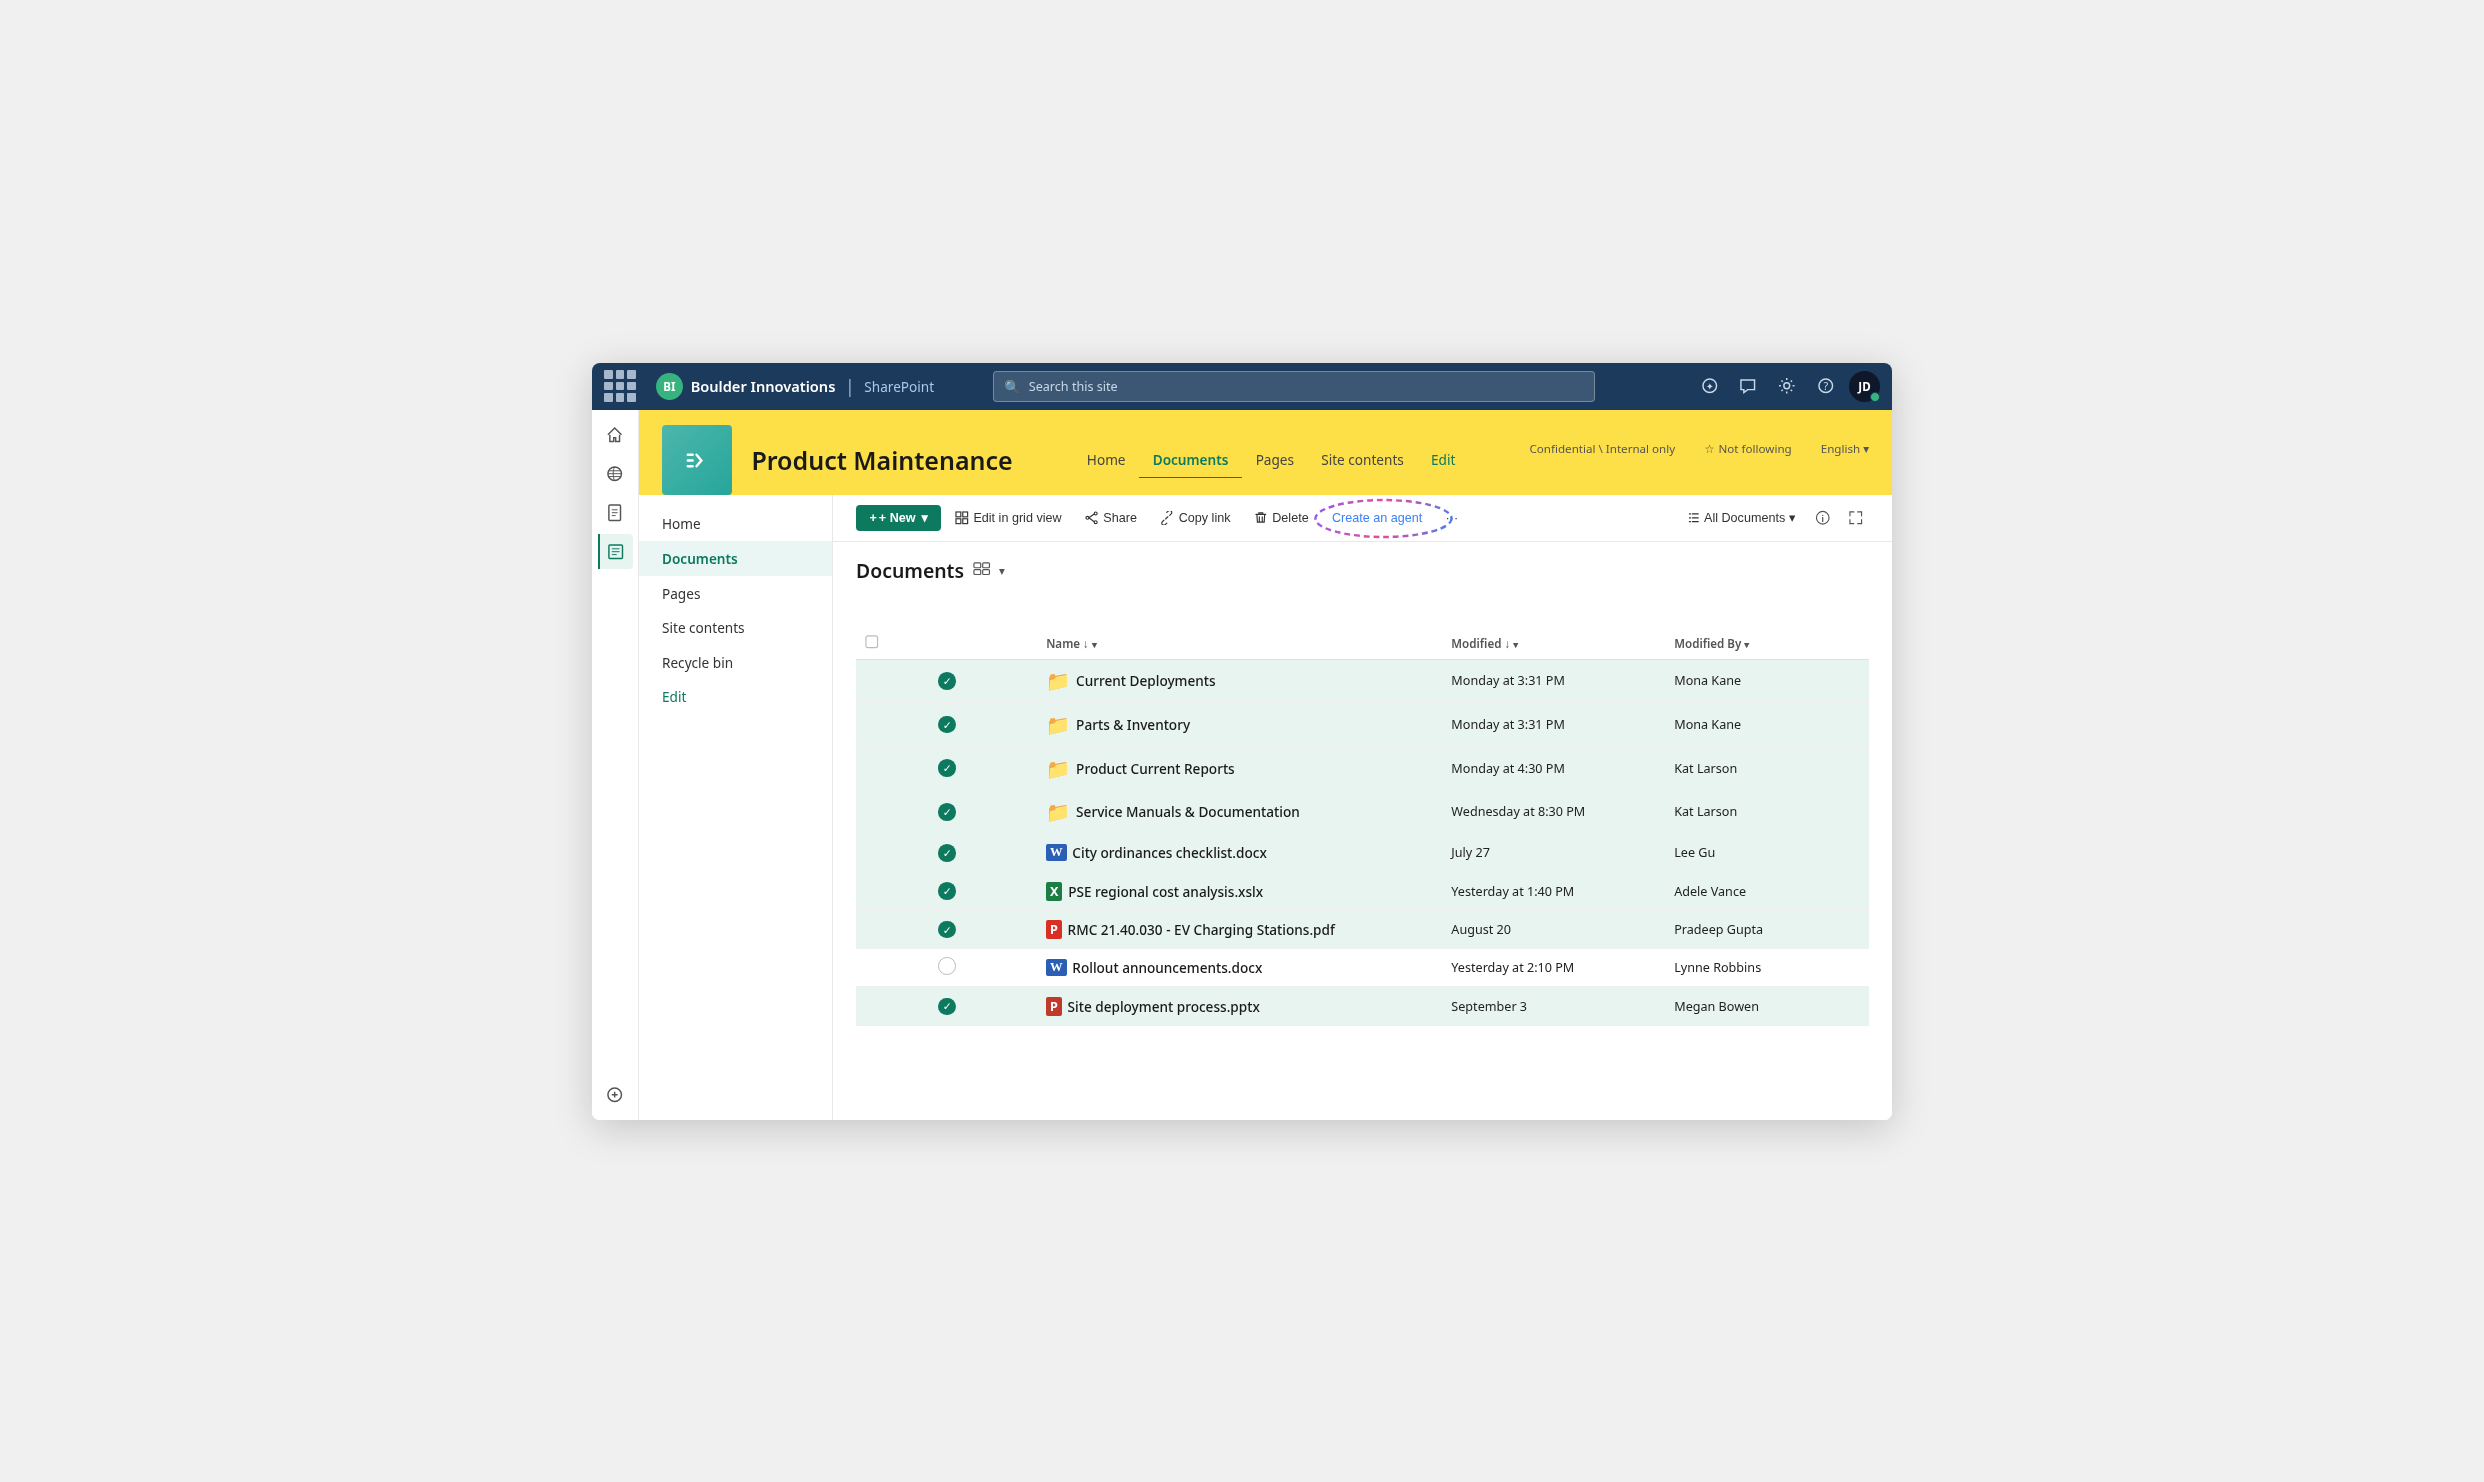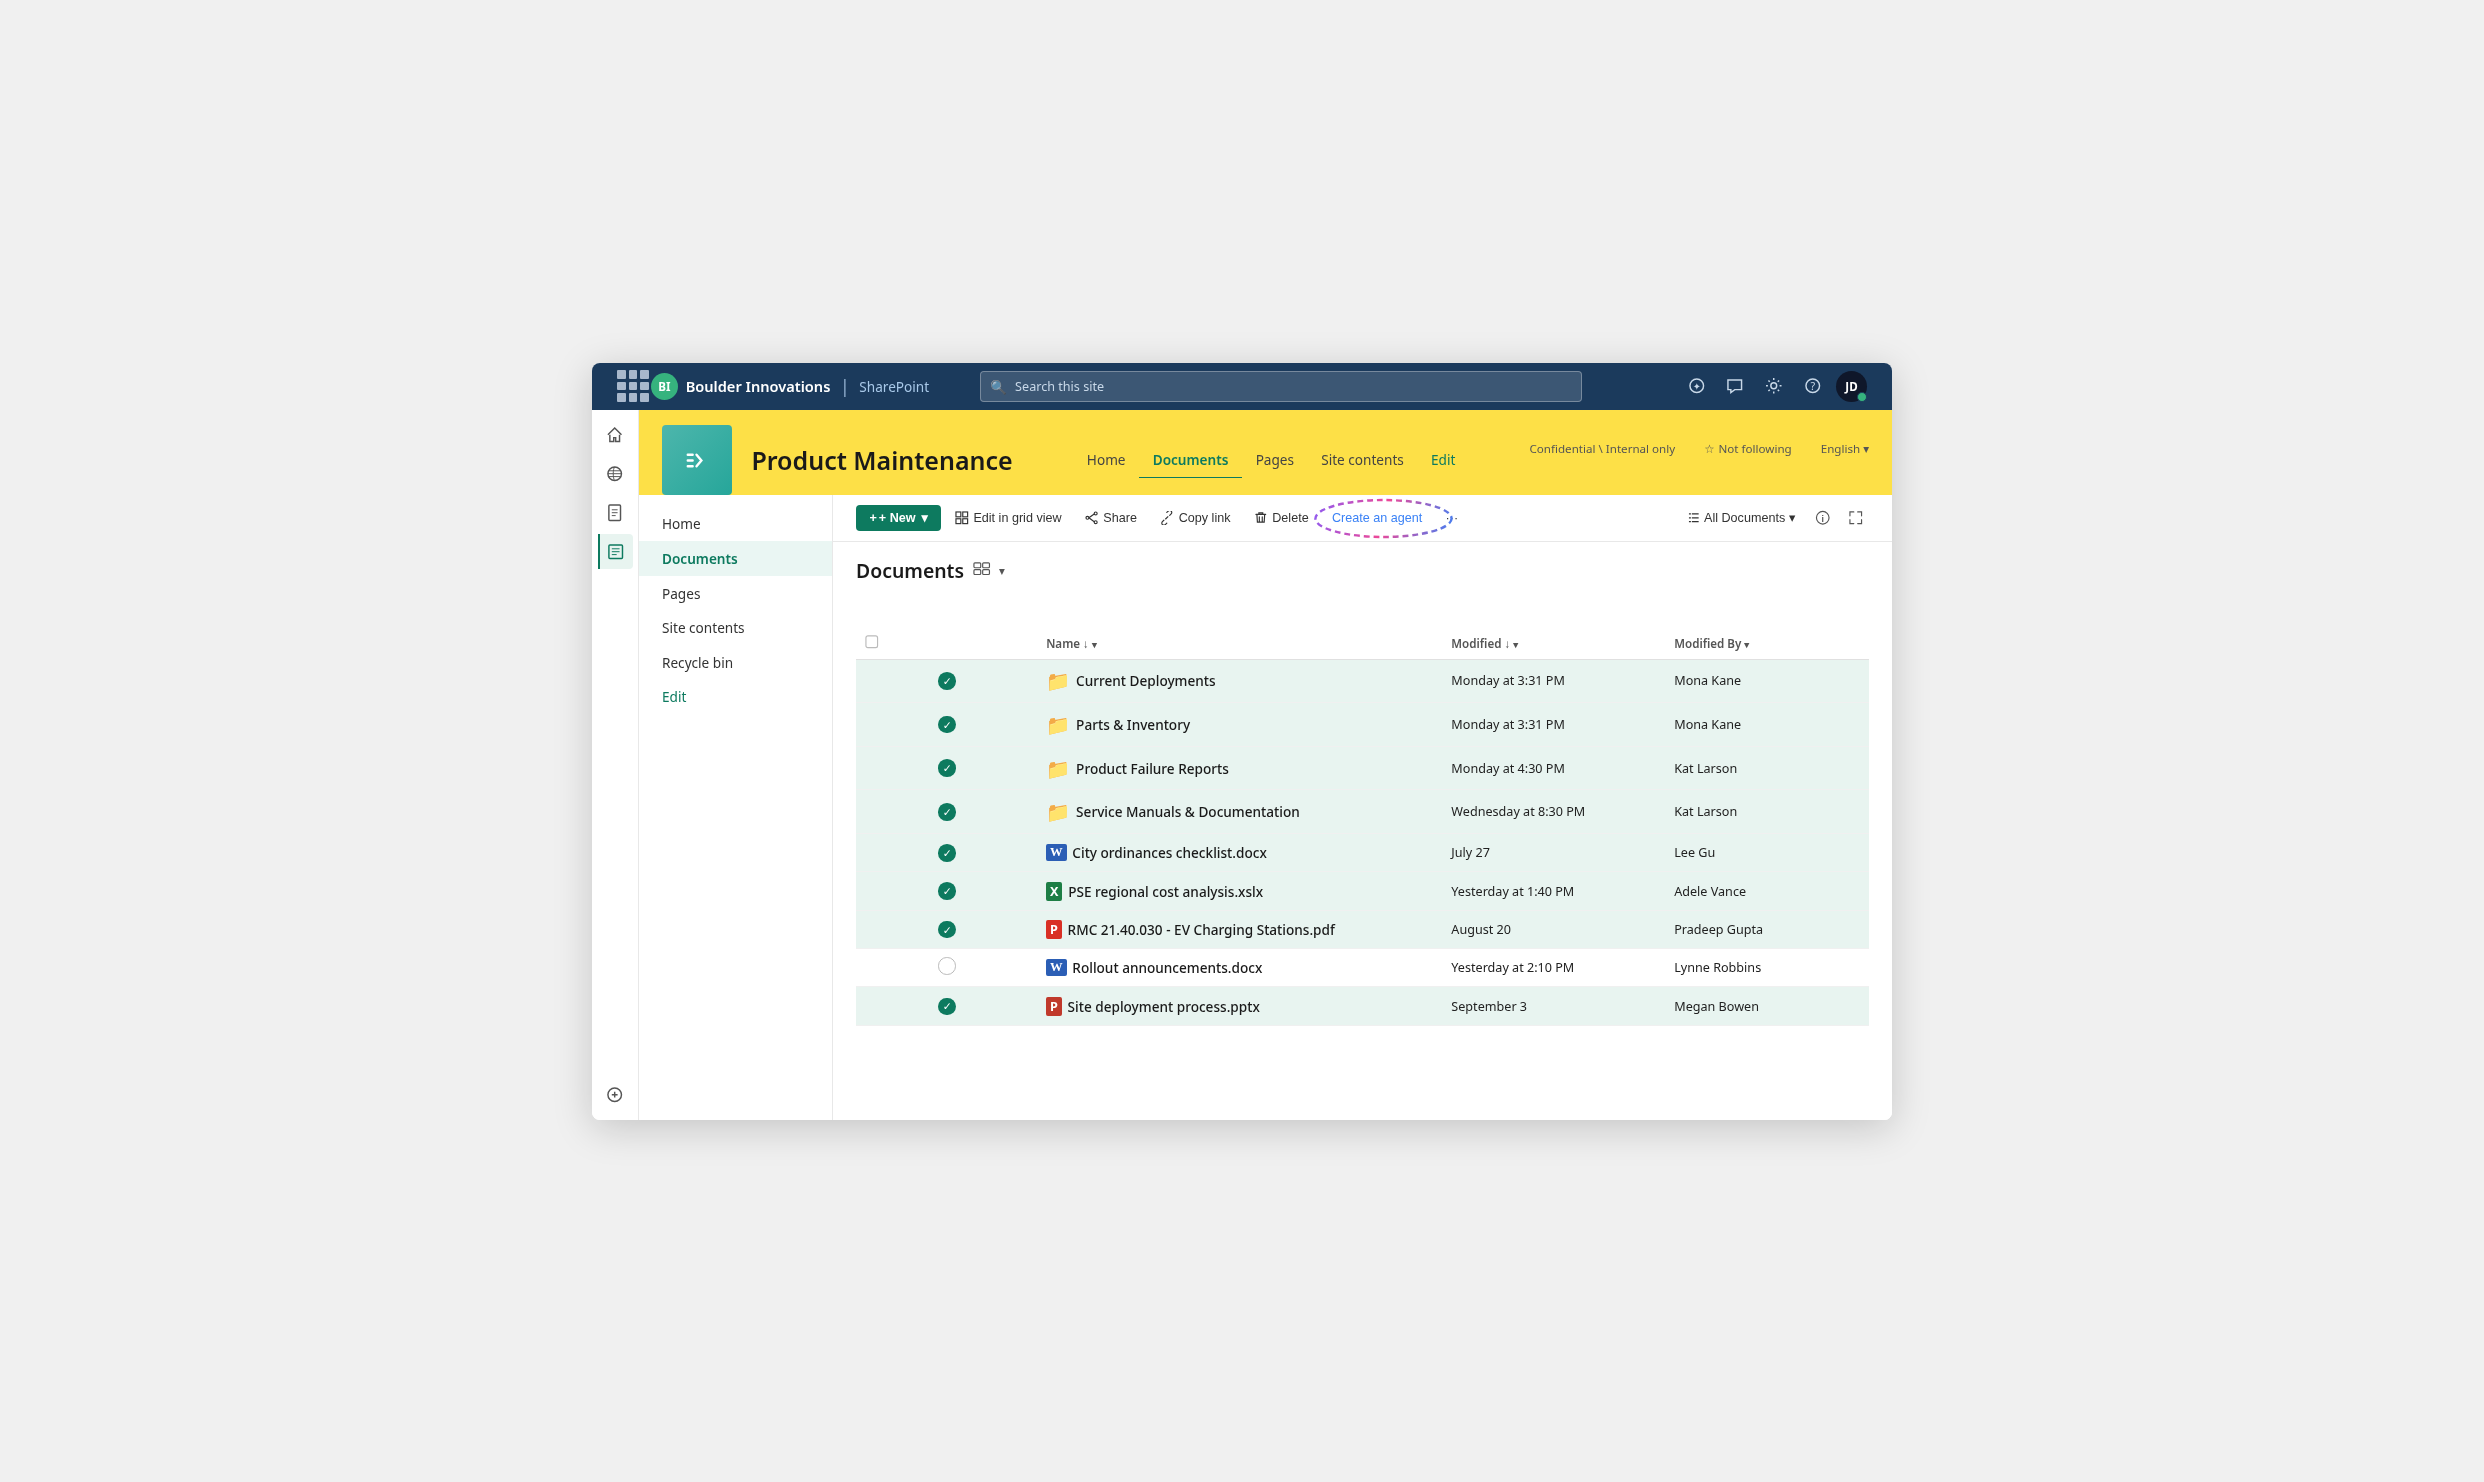--- a/index.html
+++ b/index.html
@@ -15,22 +15,22 @@
       display: flex;
       flex-direction: column;
     }
 
     
     .top-bar {
       background: #1b3a5c;
       height: 47px;
       display: flex;
       align-items: center;
-      padding: 0 25px;
-      gap: 2px;
+      padding: 0 12px;
+      gap: 20px;
       flex-shrink: 0;
     }
     .top-bar-grid {
       display: grid;
       grid-template-columns: 8.7px 8.7px 8.7px;
       grid-template-rows: 8.7px 8.7px 8.7px;
       gap: 2.9px;
       cursor: pointer;
     }
     .top-bar-grid-dot { width: 8.7px; height: 8.7px; background: #a8b8cc; border-radius: 1px; }
@@ -569,21 +569,21 @@
       </div>
     </td>
     <td class="modified-cell">Monday at 3:31 PM</td>
     <td class="modified-by-cell">Mona Kane</td>
   </tr>
                   <tr class="selected">
     <td class="row-check"><span class="check-circle">✓</span></td>
     <td>
       <div class="file-name-cell">
         <span style="color:#f4a833;font-size:19.4px;">📁</span>
-        <span class="file-name" style="cursor:pointer;">Product Failure Reports</span>
+        <span class="file-name" style="cursor:pointer;">Product Current Reports</span>
         <div class="row-actions">
           <button class="row-action-btn" title="Share">
             <svg width="13.6" height="13.6" viewBox="0 0 14 14" fill="none">
                               <circle cx="11" cy="2.5" r="1.5" stroke="#555" stroke-width="1.2"></circle>
                               <circle cx="11" cy="11.5" r="1.5" stroke="#555" stroke-width="1.2"></circle>
                               <circle cx="2.5" cy="7" r="1.5" stroke="#555" stroke-width="1.2"></circle>
                               <path d="M4 7l5.5-4M4 7l5.5 4" stroke="#555" stroke-width="1.2"></path>
                             </svg>
           </button>
           <button class="row-action-btn" title="More">···</button>

